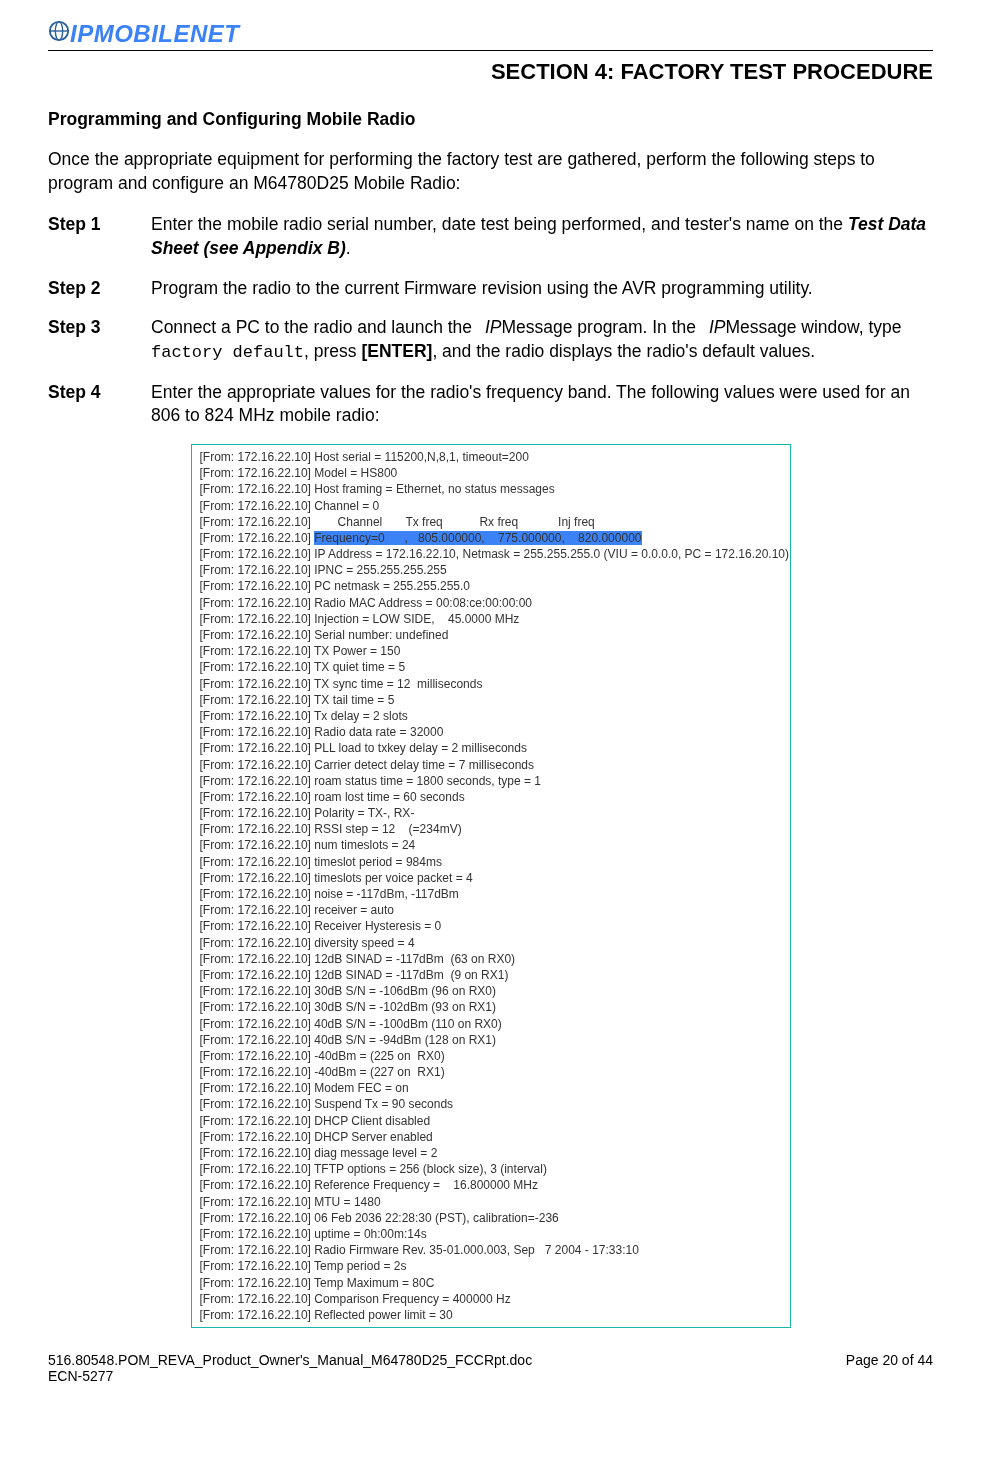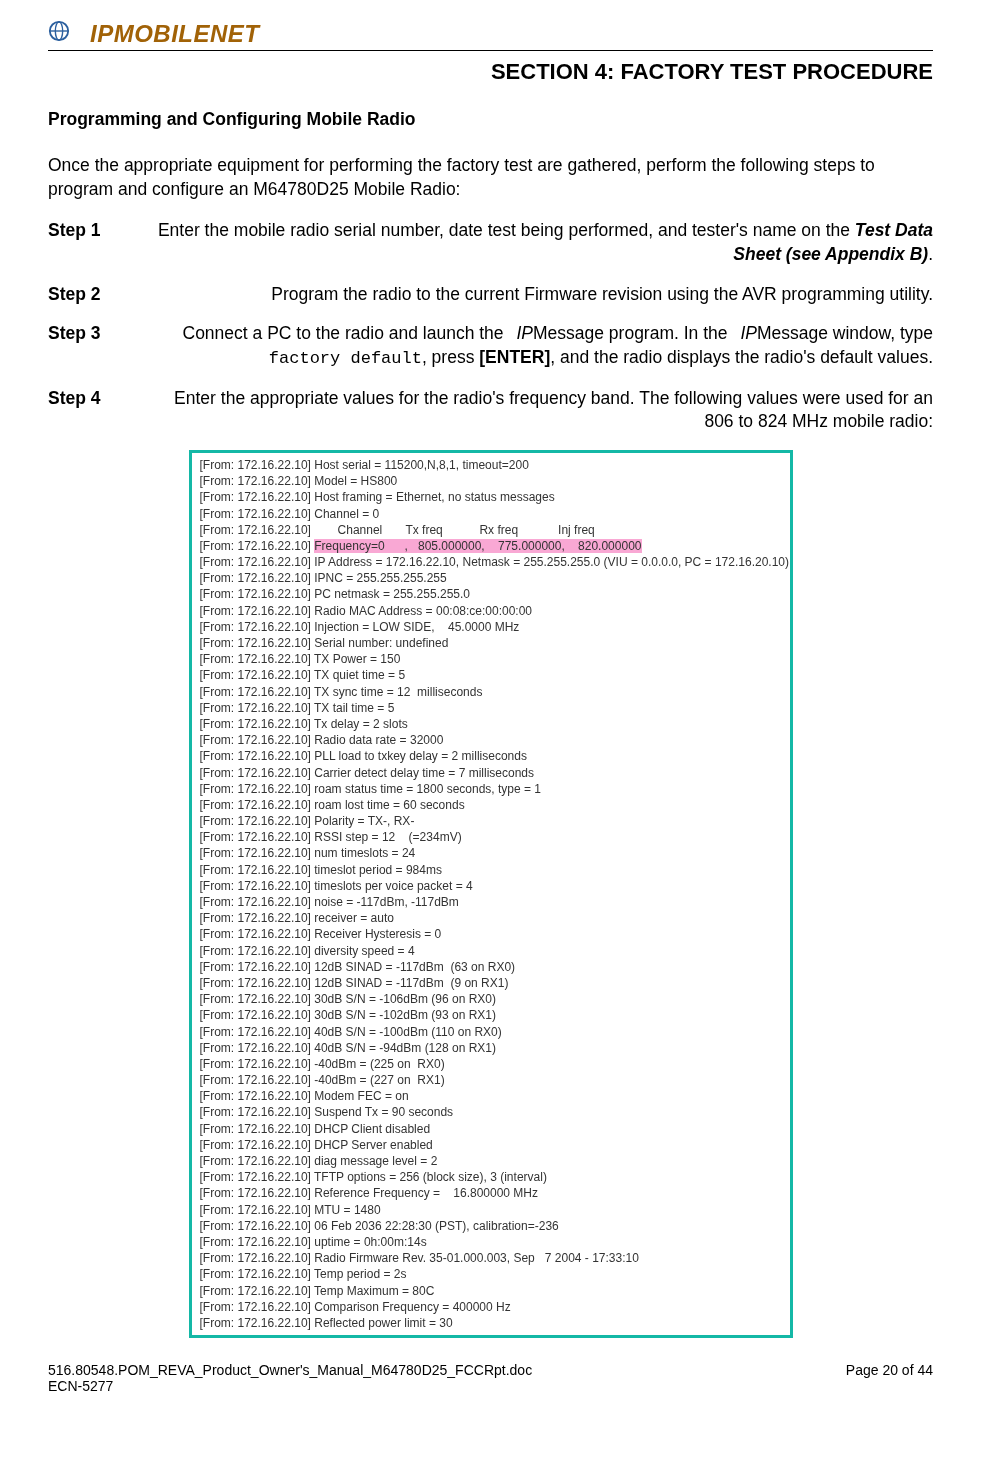--- a/index.html
+++ b/index.html
@@ -11,87 +11,86 @@
       color: #000;
     }
     .page {
       padding: 20px 48px 12px 48px;
       position: relative;
     }
     .logo {
       font-style: italic;
       font-weight: bold;
       font-size: 24px;
-      color: #a16207;
+      color: #3b82f6;
       letter-spacing: 0.5px;
       display: flex;
       align-items: center;
-      gap: 20px;
+      gap: 0;
     }
     .logo .globe {
       color: #2b5f9e;
       font-style: normal;
     }
     .hr {
       border: none;
       border-top: 1px solid #000;
       margin: 2px 0 8px 0;
     }
     .section-title {
       text-align: right;
       font-weight: bold;
       font-size: 22px;
       margin-bottom: 24px;
     }
     .subheading {
       font-weight: bold;
       font-size: 17.5px;
-      margin-bottom: 24px;
+      margin-bottom: 18px;
     }
     .intro {
       font-size: 17.5px;
       line-height: 1.35;
       margin-bottom: 18px;
     }
     .step {
       display: flex;
       font-size: 17.5px;
       line-height: 1.35;
       margin-bottom: 16px;
       gap: 8px;
     }
     .step .label {
       font-weight: bold;
       min-width: 95px;
     }
     .step .body {
       flex: 1;
-      text-align: right;
     }
     .bolditalic { font-weight: bold; font-style: italic; }
     .mono { font-family: "Courier New", monospace; font-size: 17px; }
     .bold { font-weight: bold; }
     .italic { font-style: italic; margin-left: 8px; }
 
     .terminal-wrap {
       display: flex;
       justify-content: center;
       margin: 10px 0 24px 0;
     }
     .terminal {
-      border: 3px solid #14b8a6;
+      border: 1px solid #14b8a6;
       padding: 4px 8px 4px 8px;
       width: 582px;
       font-family: Arial, Helvetica, sans-serif;
       font-size: 12px;
       line-height: 1.35;
       color: #333;
     }
     .terminal .line { white-space: pre; }
-    .terminal .hl { background: #f9a8d4; }
+    .terminal .hl { background: #3b82f6; }
 
     .footer {
       display: flex;
       justify-content: space-between;
       font-size: 14px;
       color: #000;
     }
     .footer .right { text-align: right; }
   </style>
 </head>

